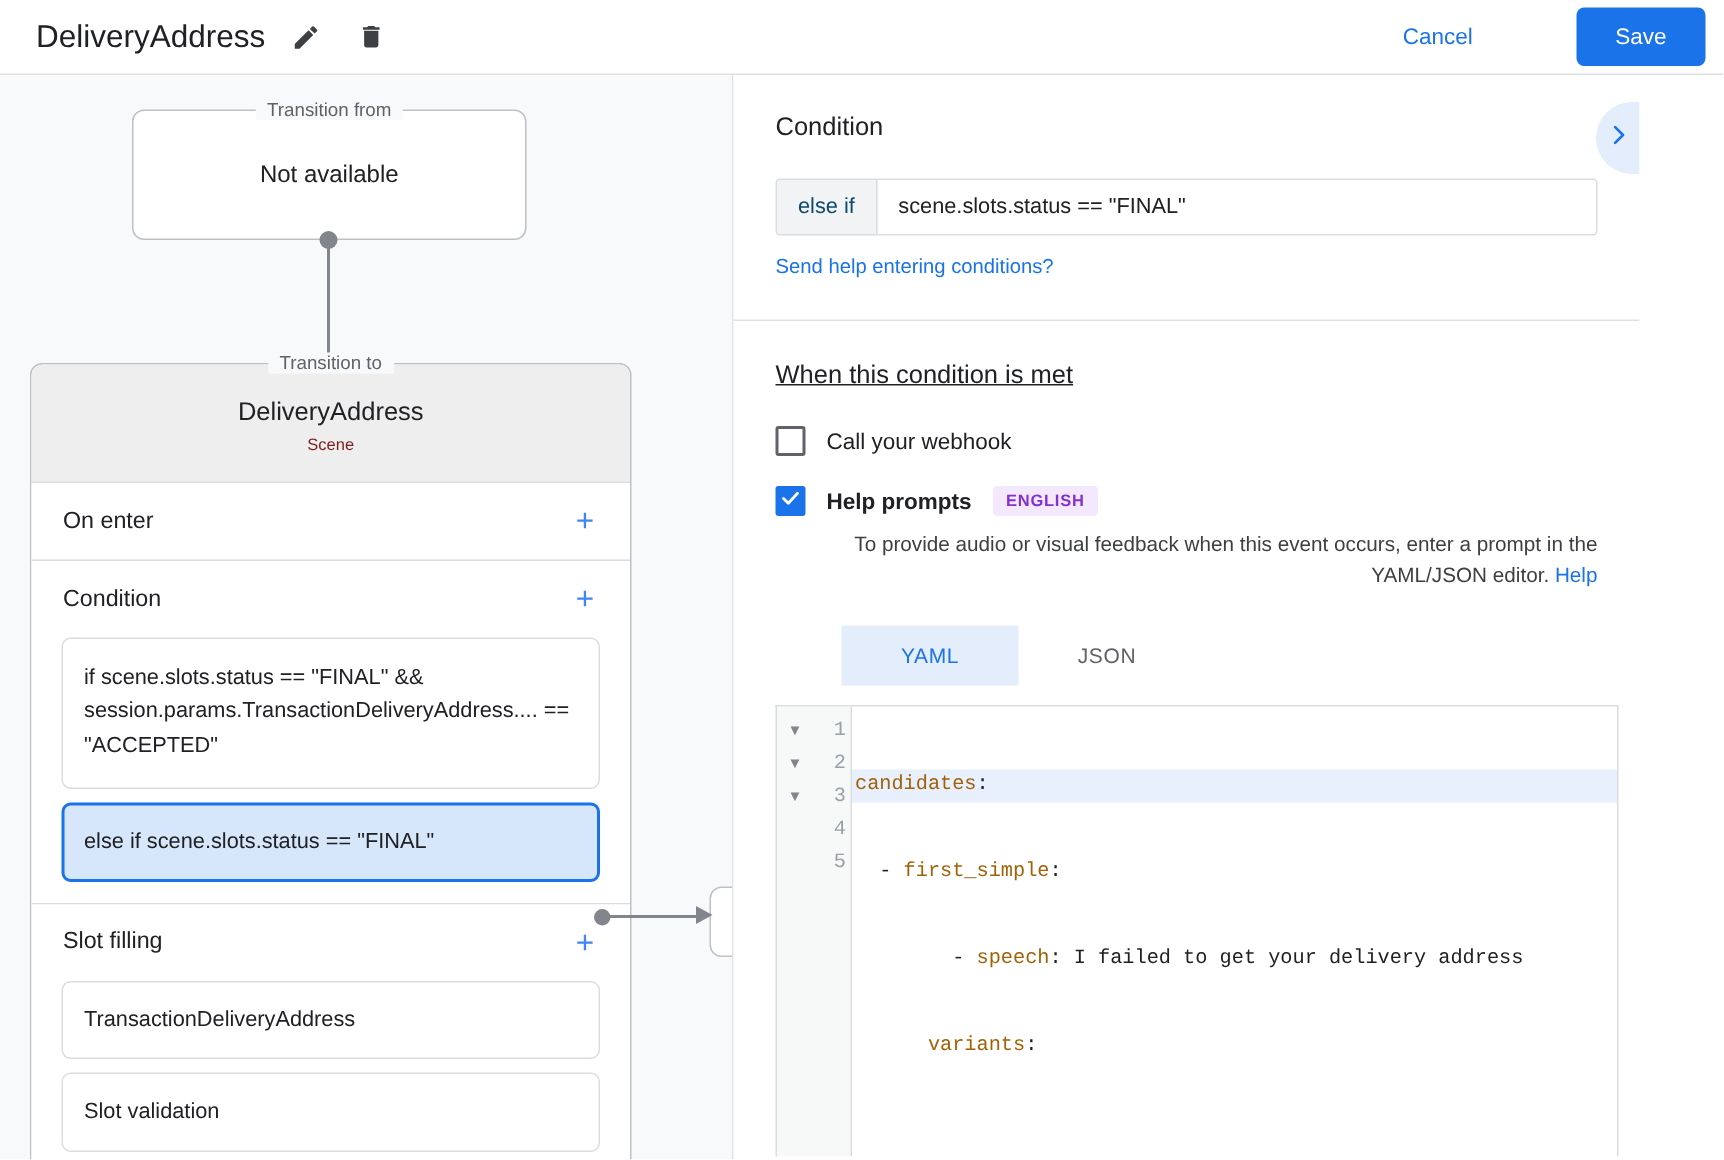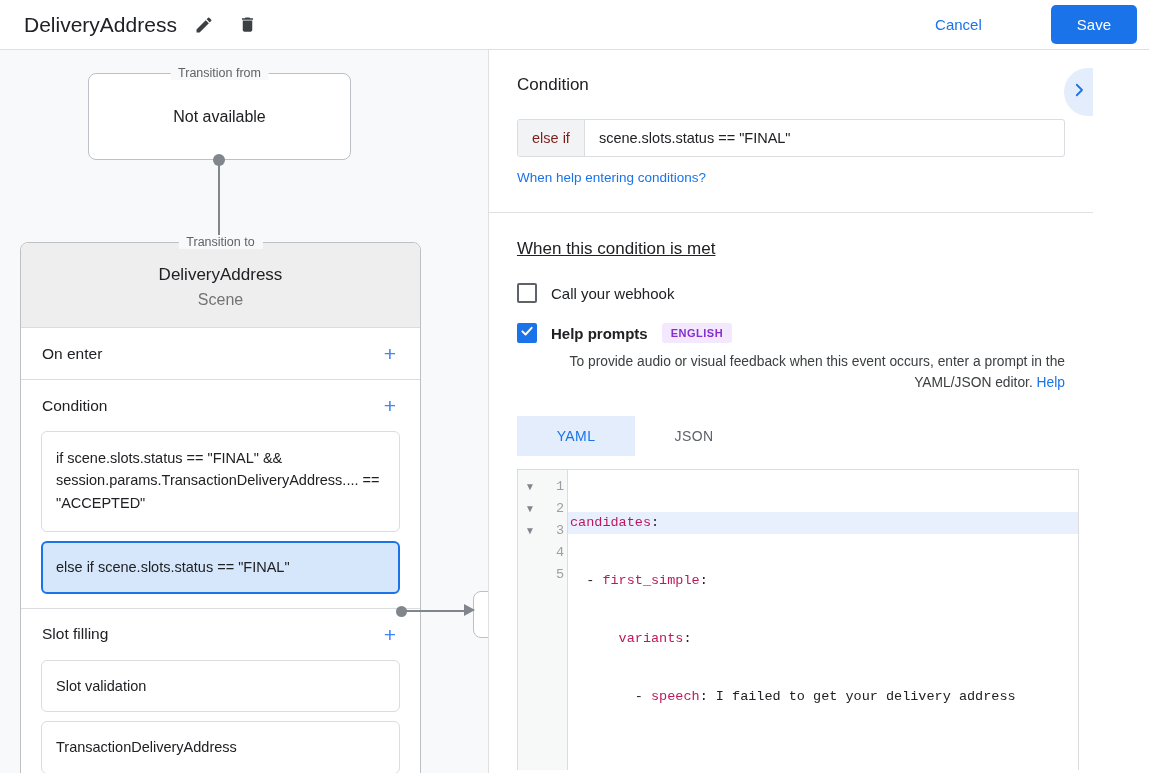--- a/index.html
+++ b/index.html
@@ -153,22 +153,22 @@
     padding: 22px 0 18px 0;
     text-align: center;
     border-bottom: 1px solid #dadce0;
   }
   #scene-name {
     font-size: 17px;
     color: #202124;
     margin-bottom: 6px;
   }
   #scene-type {
-    font-size: 16px;
-    color: #737373;
+    font-size: 11px;
+    color: #7f1d1d;
   }
   .card-section {
     border-bottom: 1px solid #dadce0;
     background: #ffffff;
   }
   .card-section:last-child { border-bottom: none; }
   .section-head {
     display: flex;
     align-items: center;
     justify-content: space-between;
@@ -283,21 +283,21 @@
     height: 38px;
     overflow: hidden;
     background: #ffffff;
   }
   #condition-prefix {
     background: #f1f3f4;
     border-right: 1px solid #dadce0;
     display: flex; align-items: center;
     padding: 0 14px;
     font-size: 14.5px;
-    color: #7f1d1d;
+    color: #0c4a6e;
   }
   #condition-expression {
     flex: 1;
     display: flex; align-items: center;
     padding: 0 14px;
     font-size: 14.5px;
     color: #202124;
   }
   #condition-help-link {
     display: inline-block;
@@ -366,20 +366,21 @@
     padding: 12px 0;
     font-size: 14px;
     font-weight: 500;
     color: #5f6368;
     cursor: pointer;
     letter-spacing: 0.4px;
   }
   .editor-tab.active {
     background: #e4edfb;
     color: #1a73e8;
+    margin-left: 44px;
   }
   #editor-wrap {
     position: relative;
     height: 301px;
     margin-left: 28px;
     margin-right: 14px;
     border: 1px solid #dadce0;
     border-bottom: none;
     display: flex;
     overflow: hidden;
@@ -408,21 +409,21 @@
   .gutter-row, .code-row {
     height: 22px;
     line-height: 22px;
     font-family: "Liberation Mono", monospace;
     font-size: 13.5px;
   }
   .gutter-row { color: #9aa0a6; }
   .fold-row { color: #80868b; font-size: 10px; line-height: 22px; text-align: center; cursor: pointer; }
   .code-row { color: #202124; padding-left: 2px; }
   .code-row.active-line { background: #e8f0fe; }
-  .tok-key { color: #be185d; text-align: right; }
+  .tok-key { color: #a16207; text-align: right; }
   .tok-punct { color: #202124; }
   .tok-str { color: #202124; }
 </style>
 </head>
 <body>
 
 <div id="app-header">
   <div id="page-title">DeliveryAddress</div>
 
   <div class="hdr-icon-btn">
@@ -485,22 +486,22 @@
           <div class="item-box selected">else if scene.slots.status == "FINAL"</div>
         </div>
       </div>
 
       <div class="card-section">
         <div class="section-head">
           <span class="section-title">Slot filling</span>
           <span class="plus-icon">+</span>
         </div>
         <div class="section-items">
+          <div class="item-box">TransactionDeliveryAddress</div>
           <div class="item-box">Slot validation</div>
-          <div class="item-box">TransactionDeliveryAddress</div>
         </div>
       </div>
     </div>
 
     <div id="cond-out-dot"></div>
     <div id="cond-out-line"></div>
     <div id="cond-out-arrow"></div>
     <div id="target-node-stub"></div>
   </div>
 
@@ -513,21 +514,21 @@
         </svg>
       </span>
     </div>
 
     <div class="panel-section" id="condition-block">
       <div class="panel-heading">Condition</div>
       <div id="condition-input-row">
         <div id="condition-prefix">else if</div>
         <div id="condition-expression">scene.slots.status == "FINAL"</div>
       </div>
-      <span id="condition-help-link">When help entering conditions?</span>
+      <span id="condition-help-link">Send help entering conditions?</span>
     </div>
 
     <div class="panel-section" id="met-block">
       <div id="met-heading">When this condition is met</div>
 
       <div class="check-row">
         <div class="checkbox"></div>
         <span class="check-label">Call your webhook</span>
       </div>
 
@@ -562,20 +563,20 @@
       <div id="line-gutter">
         <div class="gutter-row">1</div>
         <div class="gutter-row">2</div>
         <div class="gutter-row">3</div>
         <div class="gutter-row">4</div>
         <div class="gutter-row">5</div>
       </div>
       <div id="code-area">
         <div class="code-row active-line"><span class="tok-punct"></span><span class="tok-key">candidates</span><span class="tok-punct">:</span><span class="tok-str"></span></div>
         <div class="code-row"><span class="tok-punct">  - </span><span class="tok-key">first_simple</span><span class="tok-punct">:</span><span class="tok-str"></span></div>
+        <div class="code-row"><span class="tok-punct">        - </span><span class="tok-key">speech</span><span class="tok-punct">:</span><span class="tok-str"> I failed to get your delivery address</span></div>
         <div class="code-row"><span class="tok-punct">      </span><span class="tok-key">variants</span><span class="tok-punct">:</span><span class="tok-str"></span></div>
-        <div class="code-row"><span class="tok-punct">        - </span><span class="tok-key">speech</span><span class="tok-punct">:</span><span class="tok-str"> I failed to get your delivery address</span></div>
         <div class="code-row"><span class="tok-punct"></span></div>
       </div>
     </div>
 
   </div>
 </div>
 
 </body></html>

